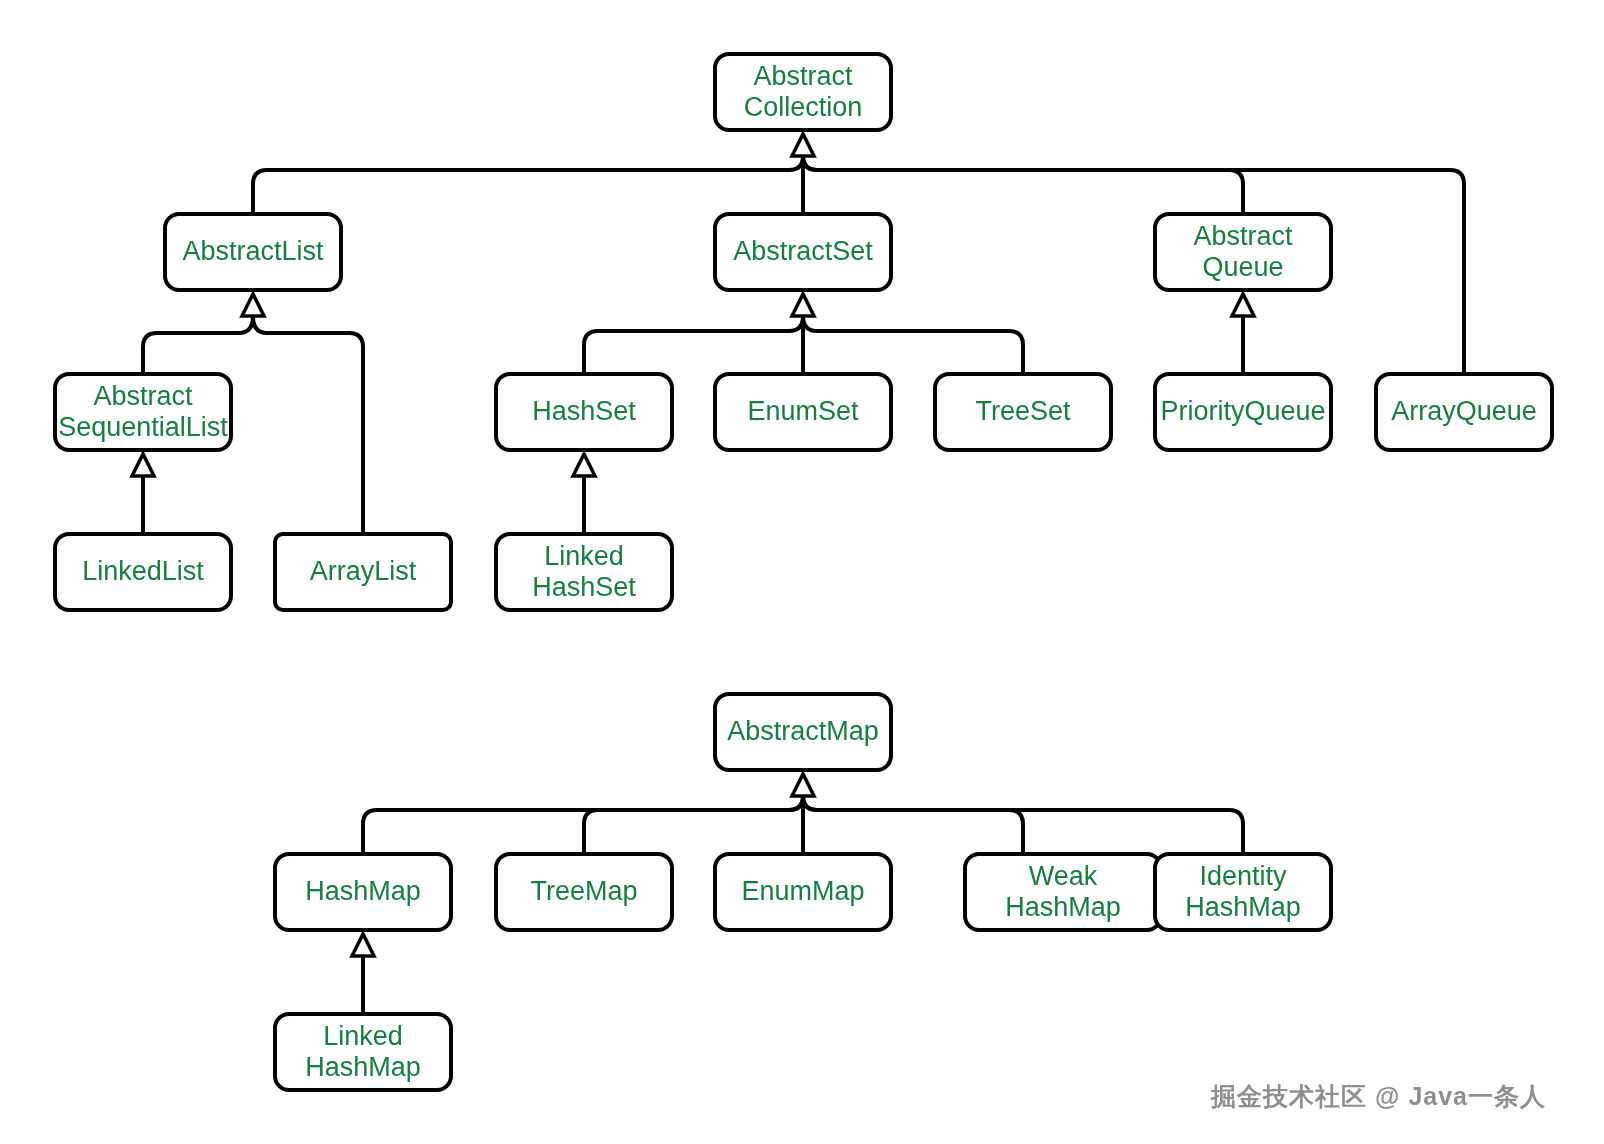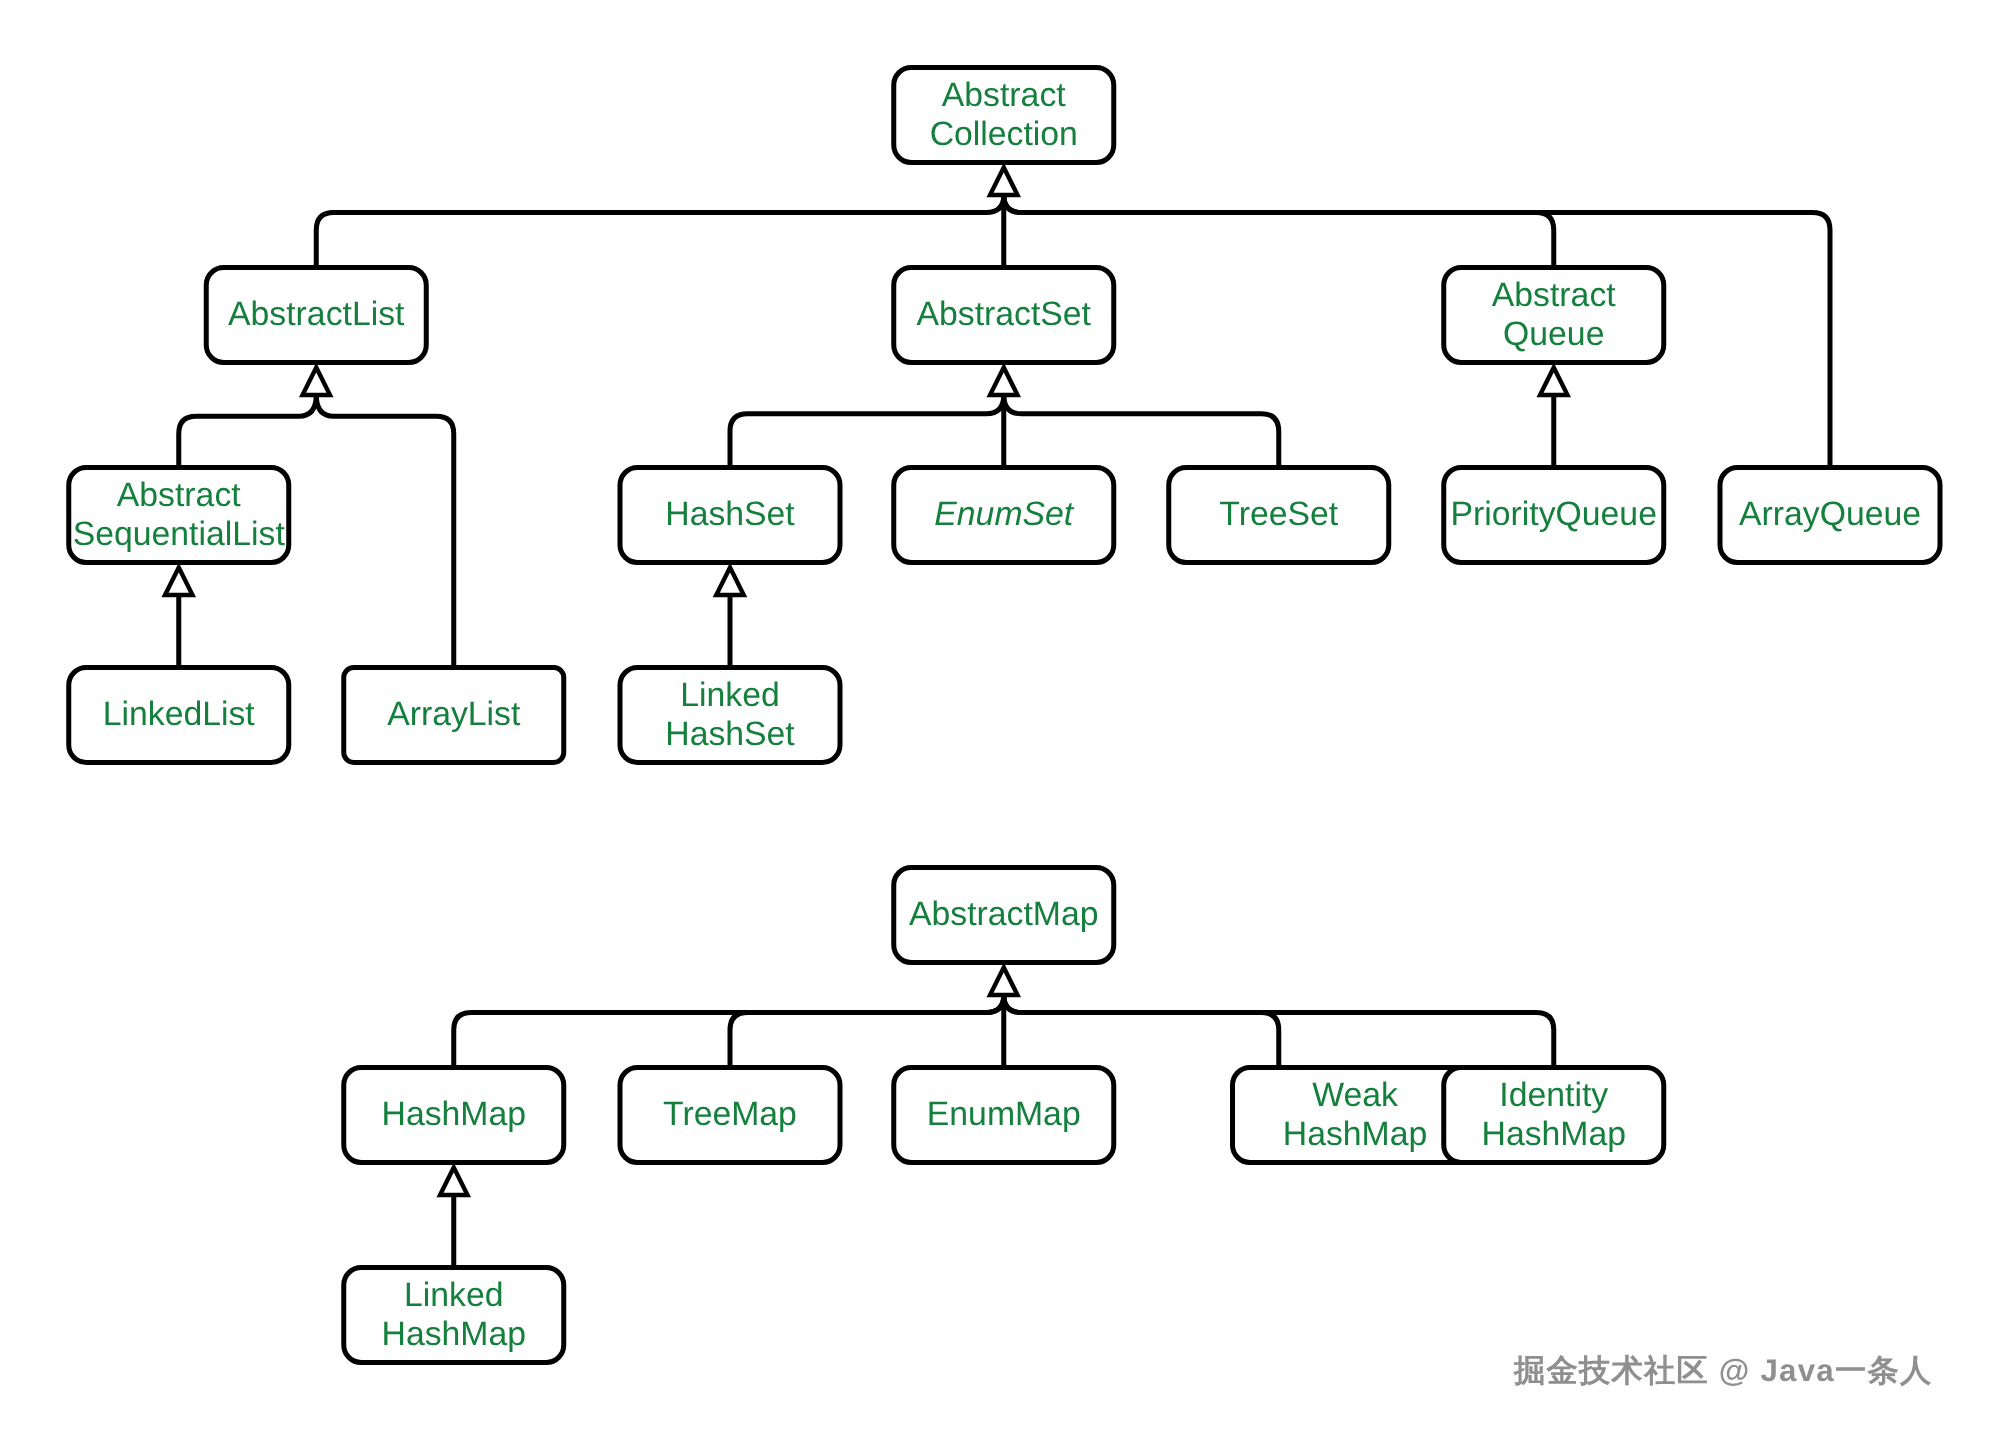--- a/index.html
+++ b/index.html
@@ -77,33 +77,33 @@
   <div id="nodes-layer">
       <div class="node" style="left: 713px; top: 52px; width: 180px; height: 80px;">Abstract
 Collection</div>
       <div class="node" style="left: 163px; top: 212px; width: 180px; height: 80px;">AbstractList</div>
       <div class="node" style="left: 713px; top: 212px; width: 180px; height: 80px; text-align: right;">AbstractSet</div>
       <div class="node" style="left: 1153px; top: 212px; width: 180px; height: 80px;">Abstract
 Queue</div>
       <div class="node" style="left: 53px; top: 372px; width: 180px; height: 80px;">Abstract
 SequentialList</div>
       <div class="node" style="left: 494px; top: 372px; width: 180px; height: 80px;">HashSet</div>
-      <div class="node" style="left: 713px; top: 372px; width: 180px; height: 80px; font-style: italic;">EnumSet</div>
+      <div class="node" style="left: 713px; top: 372px; width: 180px; height: 80px;">EnumSet</div>
       <div class="node" style="left: 933px; top: 372px; width: 180px; height: 80px;">TreeSet</div>
       <div class="node" style="left: 1153px; top: 372px; width: 180px; height: 80px;">PriorityQueue</div>
       <div class="node" style="left: 1374px; top: 372px; width: 180px; height: 80px;">ArrayQueue</div>
       <div class="node" style="left: 53px; top: 532px; width: 180px; height: 80px;">LinkedList</div>
       <div class="node" style="left: 273px; top: 532px; width: 180px; height: 80px; border-radius: 10px;">ArrayList</div>
       <div class="node" style="left: 494px; top: 532px; width: 180px; height: 80px;">Linked
 HashSet</div>
       <div class="node" style="left: 713px; top: 692px; width: 180px; height: 80px; text-align: right;">AbstractMap</div>
       <div class="node" style="left: 273px; top: 852px; width: 180px; height: 80px;">HashMap</div>
       <div class="node" style="left: 494px; top: 852px; width: 180px; height: 80px;">TreeMap</div>
       <div class="node" style="left: 713px; top: 852px; width: 180px; height: 80px;">EnumMap</div>
-      <div class="node" style="left: 984px; top: 852px; width: 200px; height: 80px;">Weak
+      <div class="node" style="left: 963px; top: 852px; width: 200px; height: 80px;">Weak
 HashMap</div>
       <div class="node" style="left: 1153px; top: 852px; width: 180px; height: 80px;">Identity
 HashMap</div>
       <div class="node" style="left: 273px; top: 1012px; width: 180px; height: 80px;">Linked
 HashMap</div>
     </div>
   <div class="watermark">掘金技术社区 @ Java一条人</div>
 </div>
 
 </body></html>

